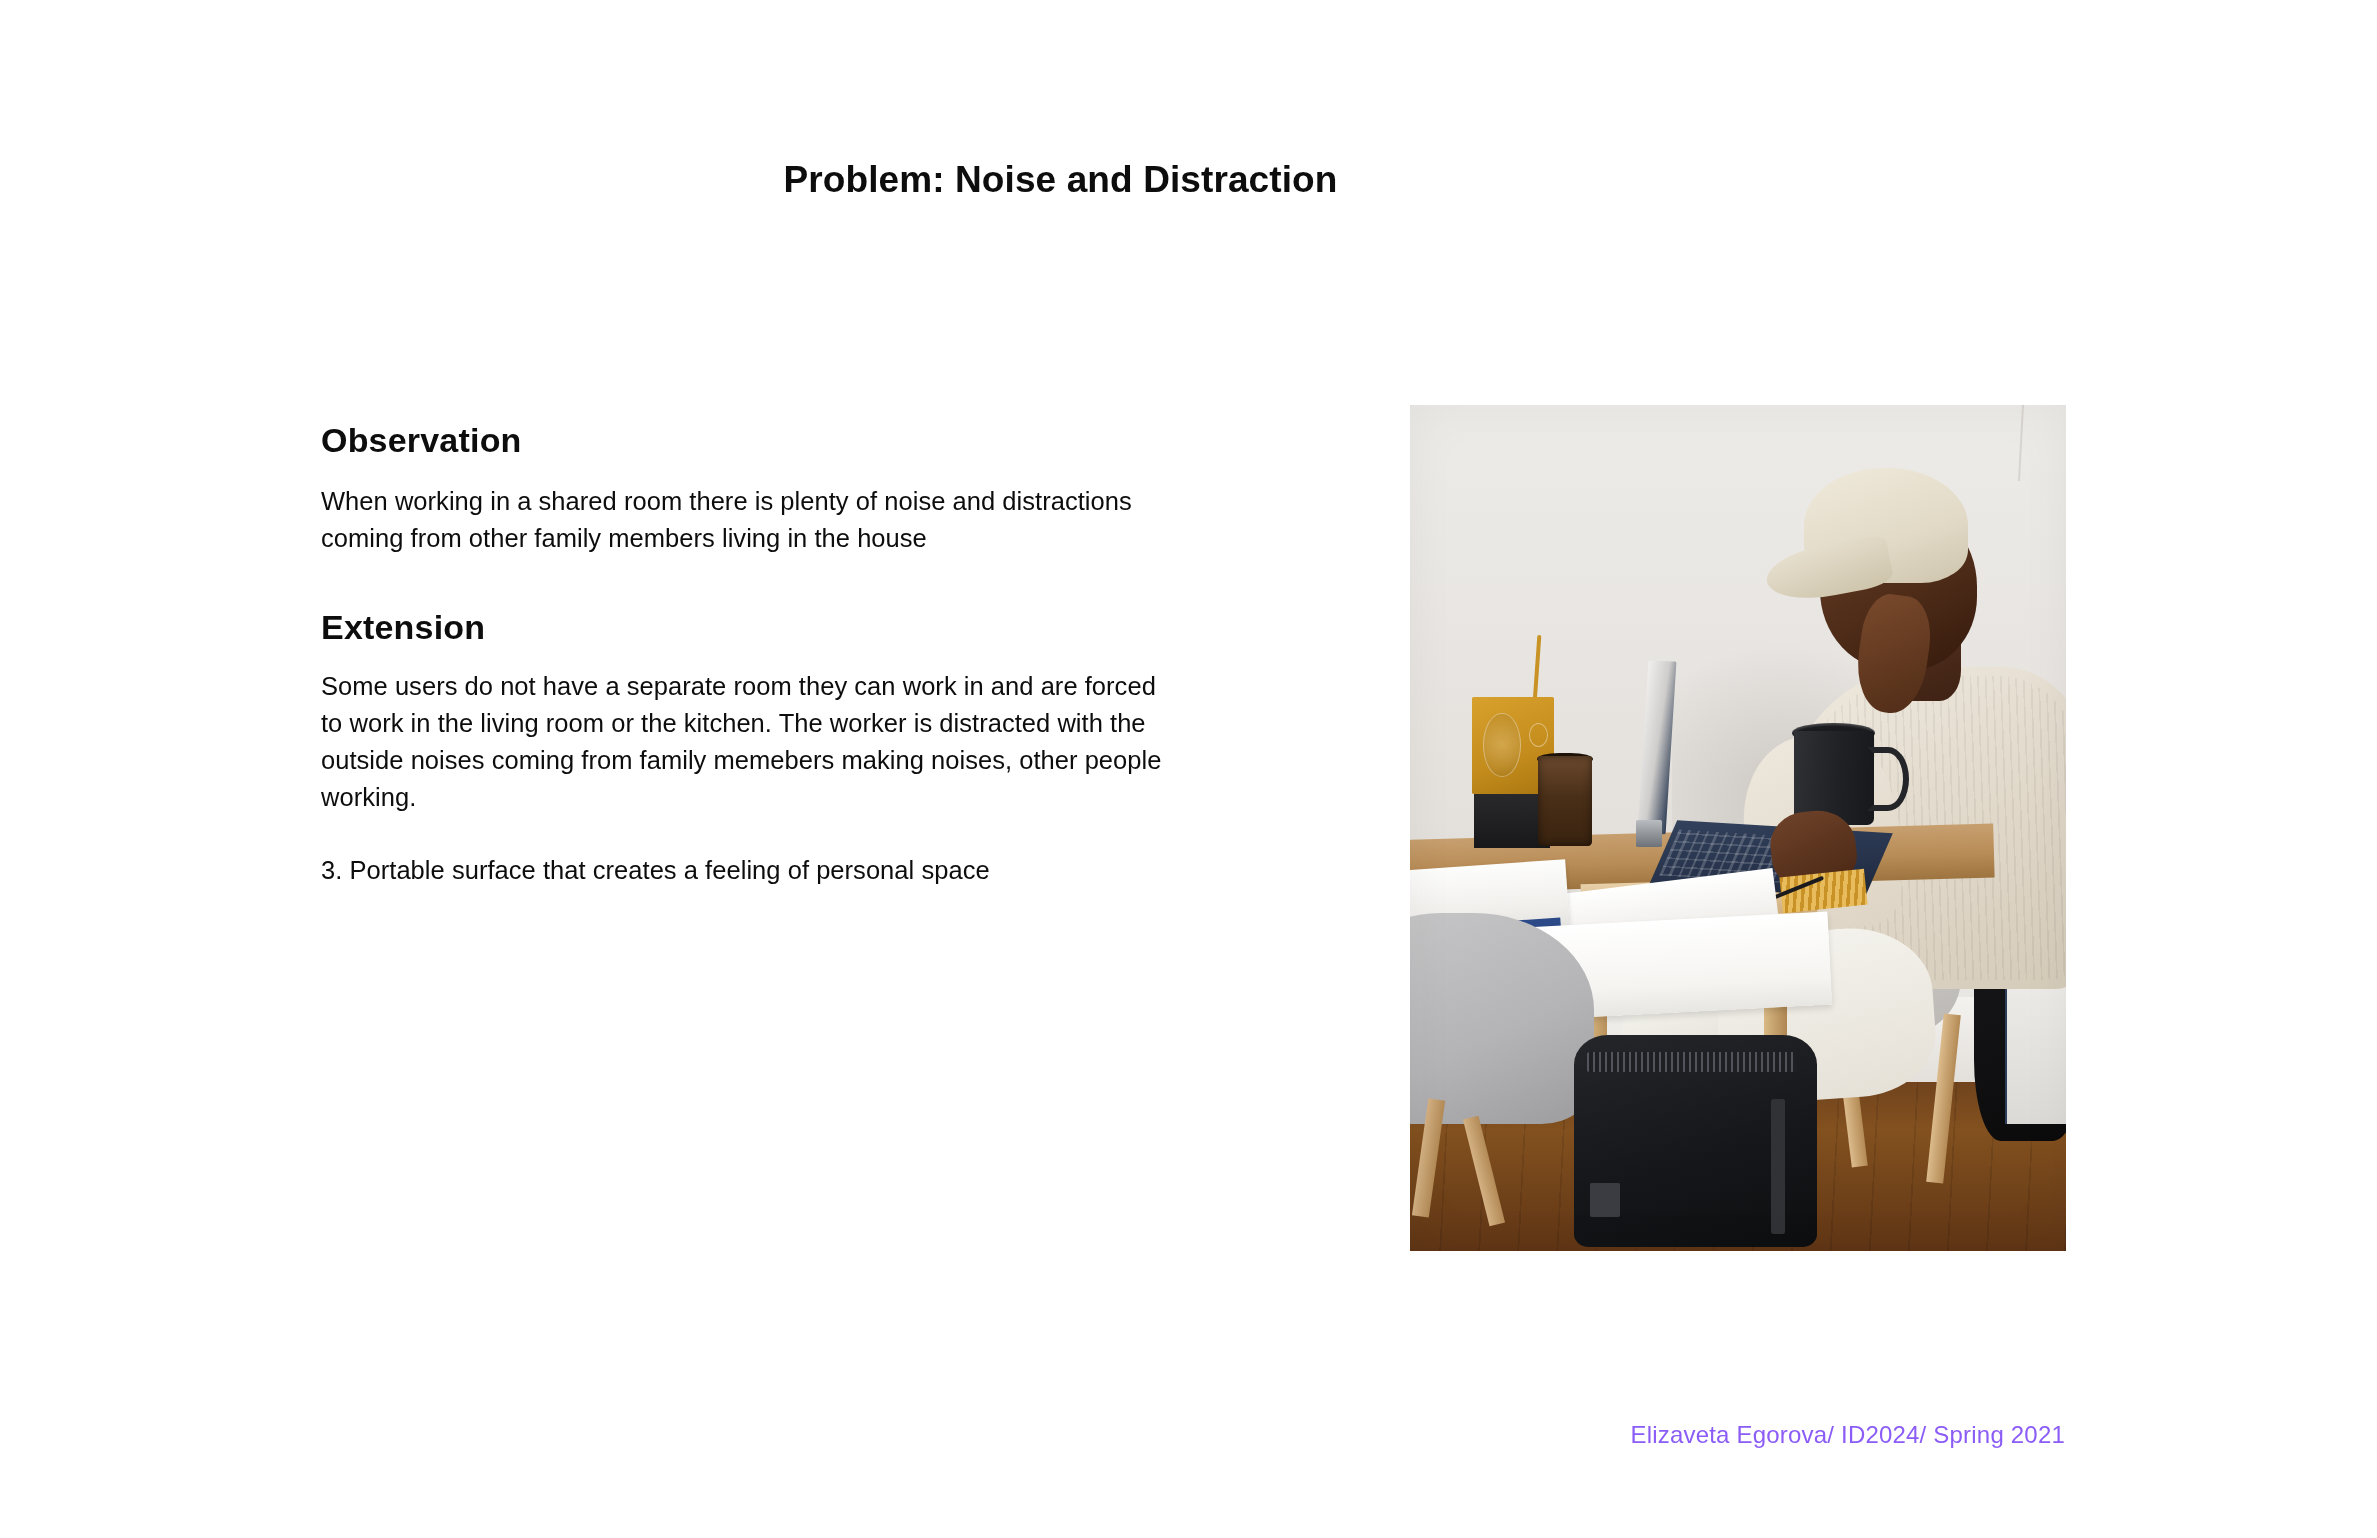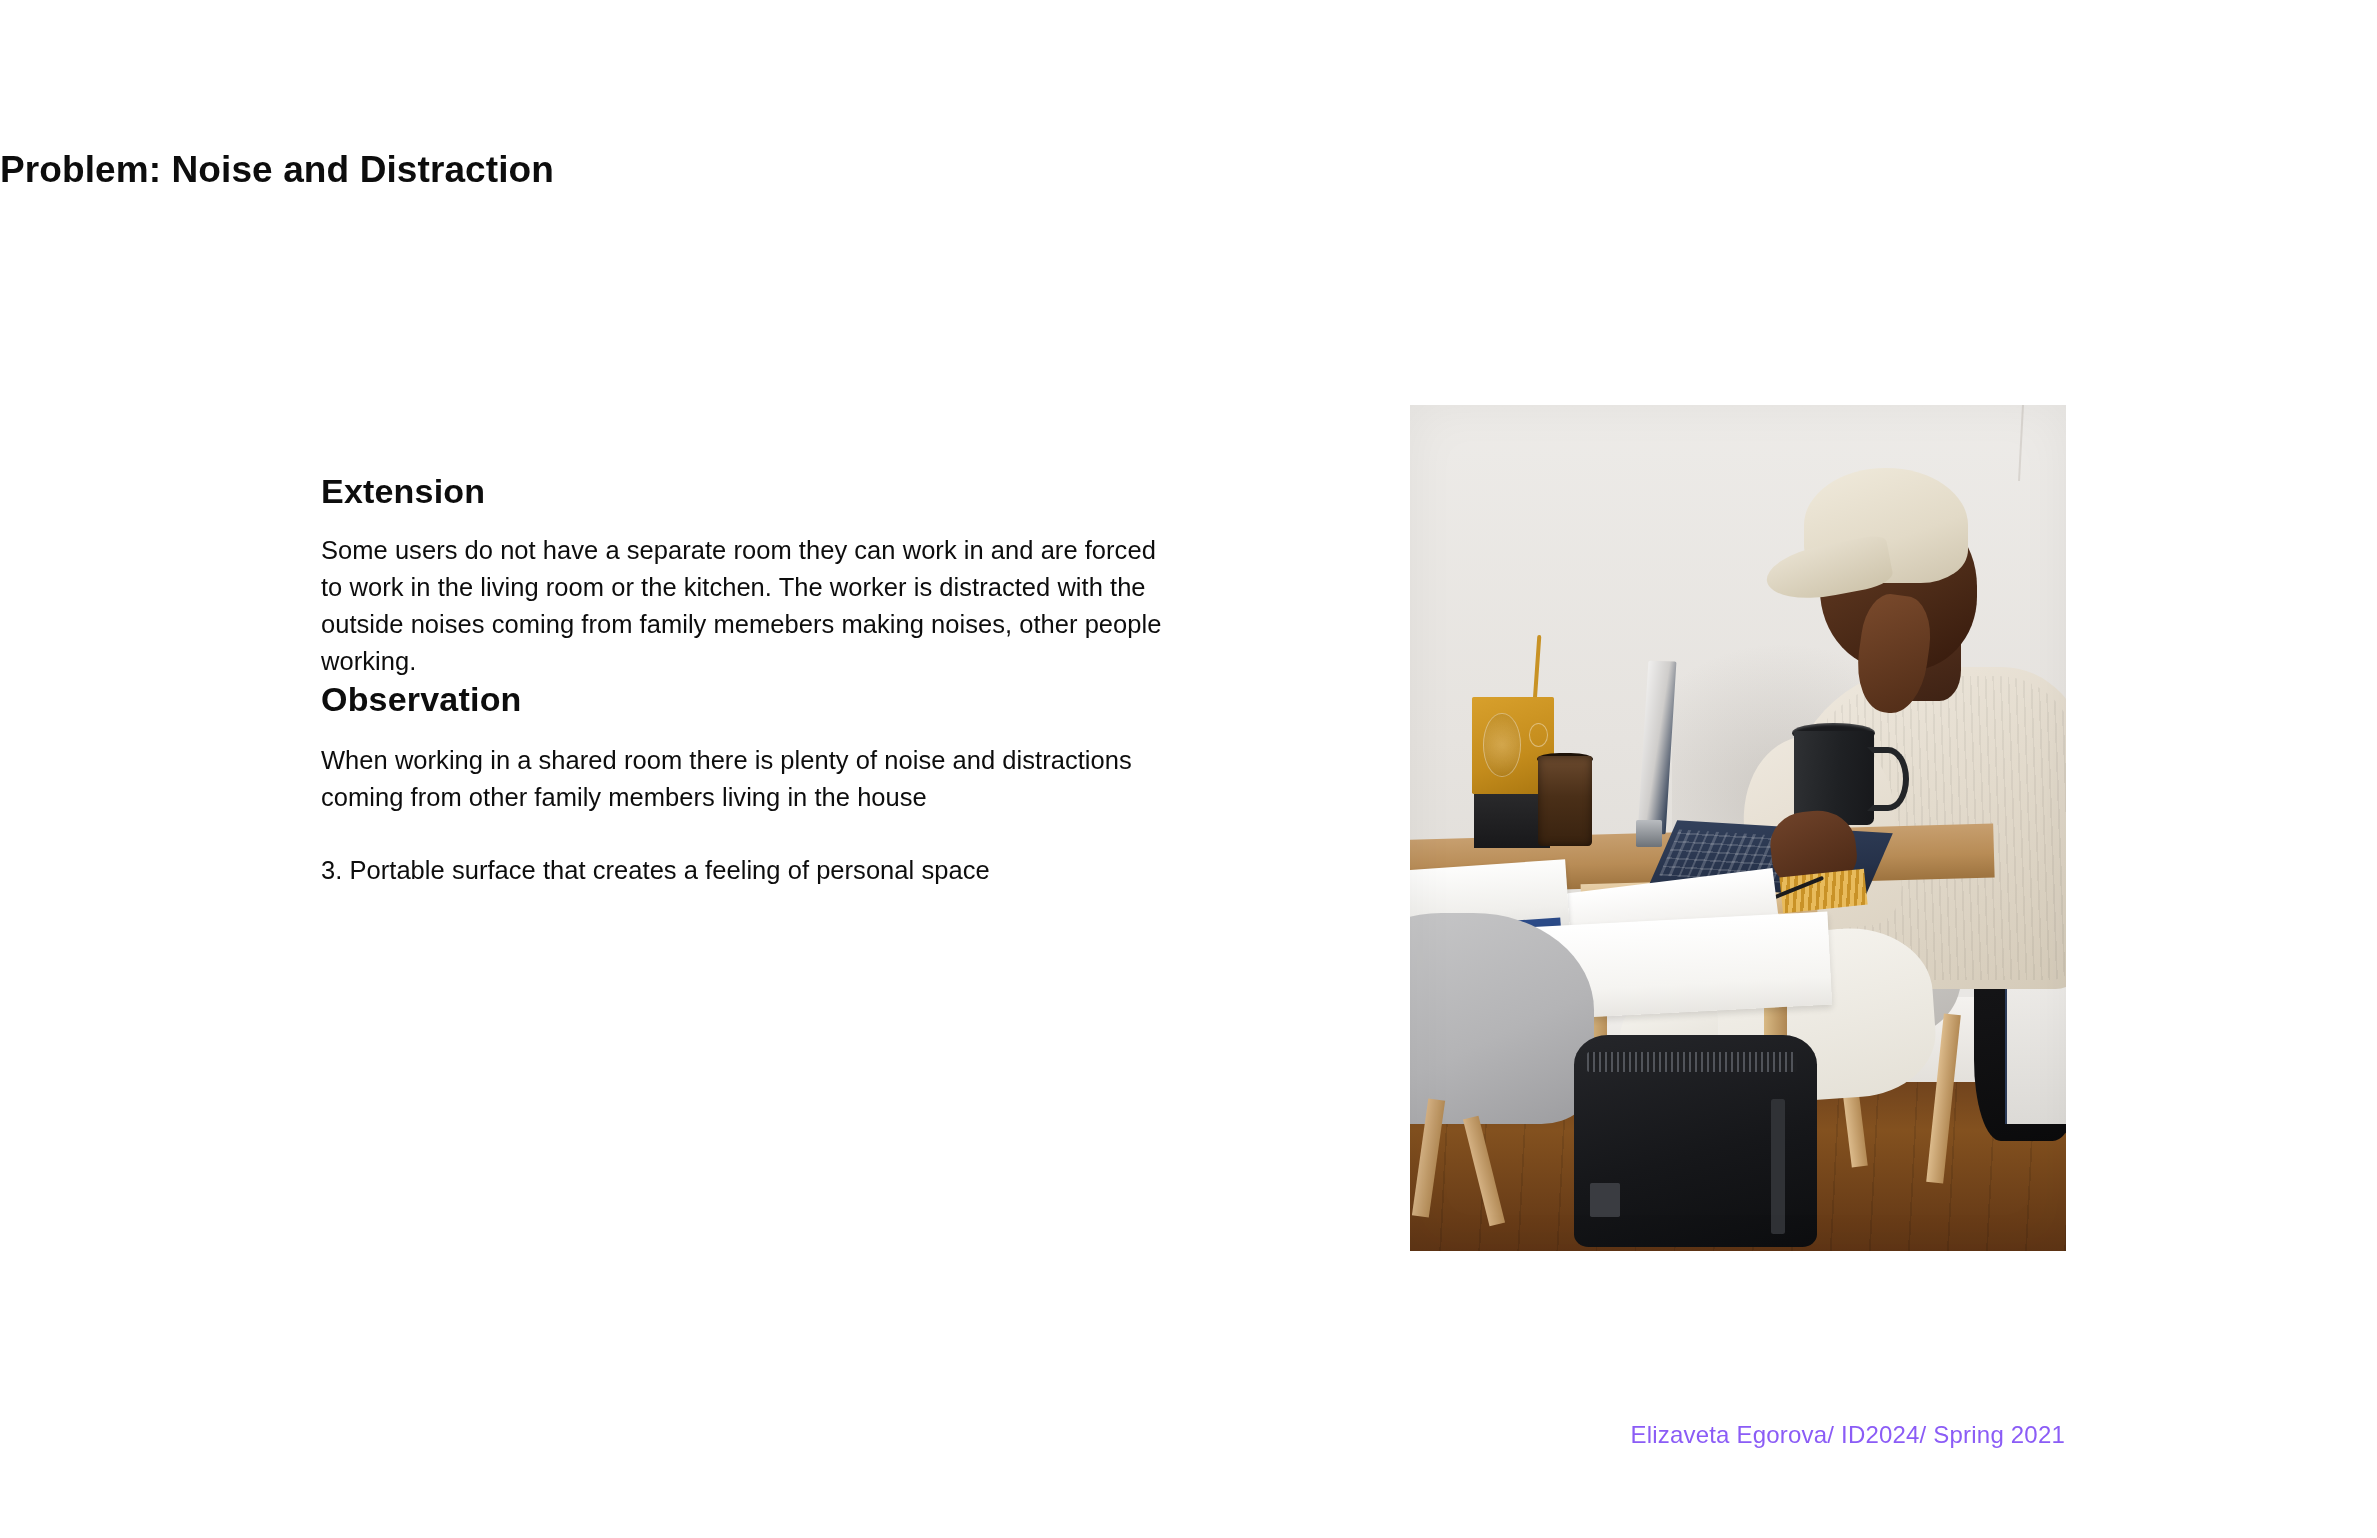--- a/index.html
+++ b/index.html
@@ -14,22 +14,23 @@
     overflow: hidden;
     font-family: "Liberation Sans", sans-serif;
     color: #000000;
     -webkit-font-smoothing: antialiased;
   }
 
   
   #slide-title {
     position: absolute;
     left: 0;
-    top: 150px;
+    top: 160px;
     width: 2121px;
+    text-align: center;
     font-size: 37px;
     font-weight: bold;
     letter-spacing: 0.1px;
     color: #0d0d0d;
     line-height: 1.1;
   }
 
   
   #text-column {
     position: absolute;
@@ -458,27 +459,27 @@
   }
 </style>
 </head>
 <body>
 
 <div id="slide-title">Problem: Noise and Distraction</div>
 
 <div id="text-column">
 
   <div class="section">
+    <h2 id="observation-heading" class="section-heading">Observation</h2>
+    <p id="observation-body" class="section-body">When working in a shared room there is plenty of noise and distractions coming from other family members living in the house</p>
+  </div>
+
+  <div class="section">
     <h2 id="extension-heading" class="section-heading">Extension</h2>
     <p id="extension-body" class="section-body">Some users do not have a separate room they can work in and are forced to work in the living room or the kitchen. The worker is distracted with the outside noises coming from family memebers making noises, other people working.</p>
-  </div>
-
-  <div class="section">
-    <h2 id="observation-heading" class="section-heading">Observation</h2>
-    <p id="observation-body" class="section-body">When working in a shared room there is plenty of noise and distractions coming from other family members living in the house</p>
   </div>
 
   <div class="section">
     <p id="implication-2" class="section-body">3. Portable surface that creates a feeling of personal space</p>
   </div>
 
 </div>
 
 <div id="photo-frame">
   <div id="photo-scene">

